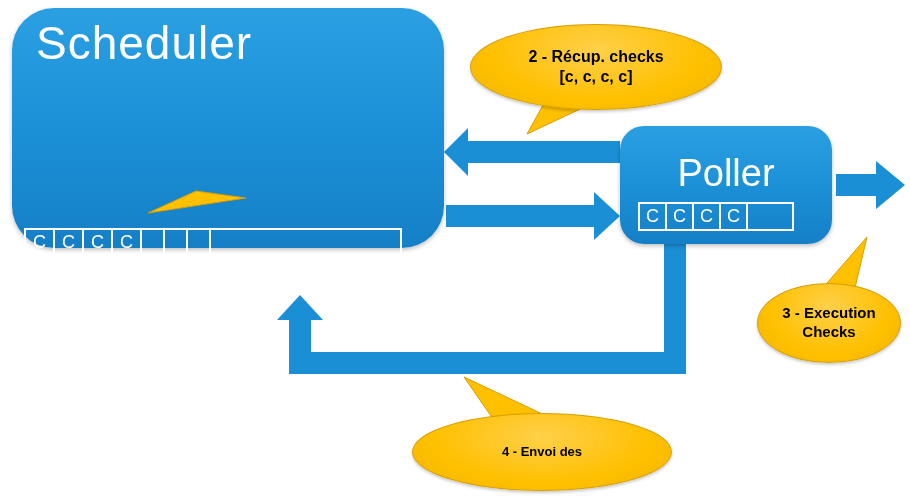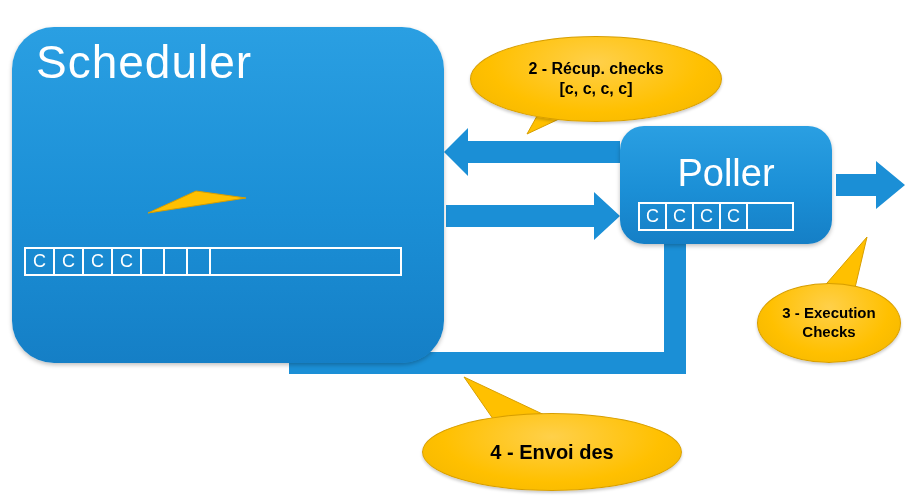--- a/index.html
+++ b/index.html
@@ -10,44 +10,44 @@
   .box{position:absolute;z-index:2;background:linear-gradient(180deg,#2a9fe2 0%,#1b8fd6 55%,#157fc6 100%);
        box-shadow:0 2px 4px rgba(0,0,0,.25);}
   .svg-over{position:absolute;left:0;top:0;z-index:4;pointer-events:none;}
   .callout{position:absolute;z-index:5;background:radial-gradient(ellipse at 50% 30%,#ffd04a 0%,#ffc000 60%,#f0b400 100%);
            border:1px solid #d79e00;border-radius:50%;display:flex;flex-direction:column;
            align-items:center;justify-content:center;text-align:center;
            font-weight:bold;color:#000;box-shadow:0 2px 3px rgba(0,0,0,.2);}
   .callout .ln{line-height:1.25;}
 
   
-  .scheduler{left:12px;top:27px;width:432px;height:336px;border-radius:42px;}
+  .scheduler{left:12px;top:8px;width:432px;height:240px;border-radius:42px;}
   .scheduler-title{position:absolute;left:24px;top:8px;color:#ffffff;font-size:46px;letter-spacing:1px;}
   
   .poller{left:620px;top:126px;width:212px;height:118px;border-radius:24px;}
   .poller-title{position:absolute;left:0;right:0;top:6px;text-align:center;color:#ffffff;font-size:38px;margin-top:20px;}
 
   
   .queue{position:absolute;display:flex;border:2px solid #ffffff;box-sizing:border-box;}
   .queue .cell{border-right:2px solid #ffffff;box-sizing:border-box;color:#ffffff;
                display:flex;align-items:center;justify-content:center;font-size:18px;}
   .queue .cell:last-child{border-right:none;}
   .sched-queue{left:12px;top:220px;width:378px;height:29px;}
   .sched-queue .wc{width:29px;}
   .sched-queue .ws{width:23px;}
   .sched-queue .wl{flex:1;}
   .poll-queue{left:18px;top:76px;width:156px;height:29px;}
   .poll-queue .wc{width:27px;}
   .poll-queue .wl{flex:1;}
 
   
-  .callout-fetch{left:470px;top:36px;width:250px;height:84px;font-size:16px;}
+  .callout-fetch{left:470px;top:24px;width:250px;height:84px;font-size:16px;}
   .callout-create{left:135px;top:131px;width:190px;height:74px;font-size:15px;}
   .callout-execute{left:757px;top:283px;width:142px;height:78px;font-size:15px;}
-  .callout-send{left:422px;top:413px;width:258px;height:76px;font-size:20px;}
+  .callout-send{left:412px;top:413px;width:258px;height:76px;font-size:13px;}
 </style>
 </head>
 <body>
 
 <div class="stage">
 
   <svg class="svg-under" width="910" height="500" viewBox="0 0 910 500">
 
     <polygon points="620,141 468,141 468,128 444,152 468,176 468,163 620,163" fill="#1b8fd6"></polygon>
 

